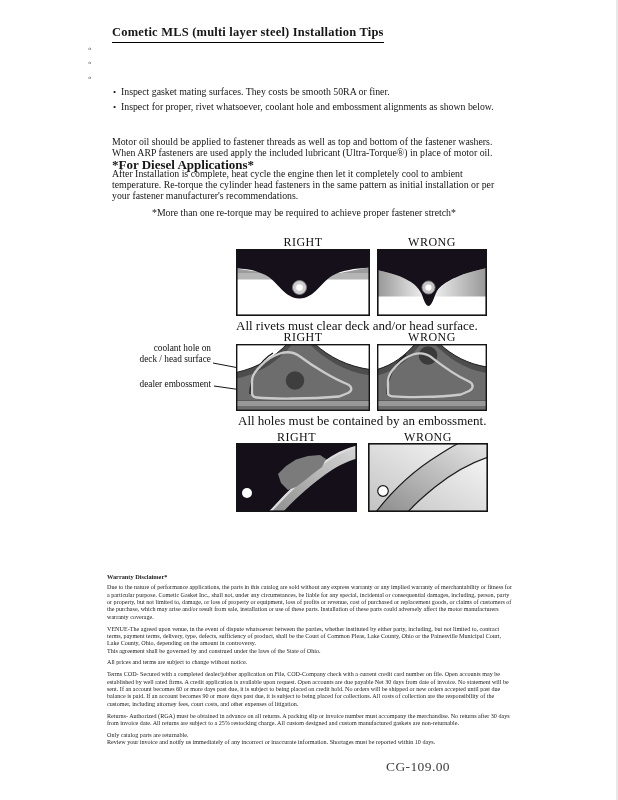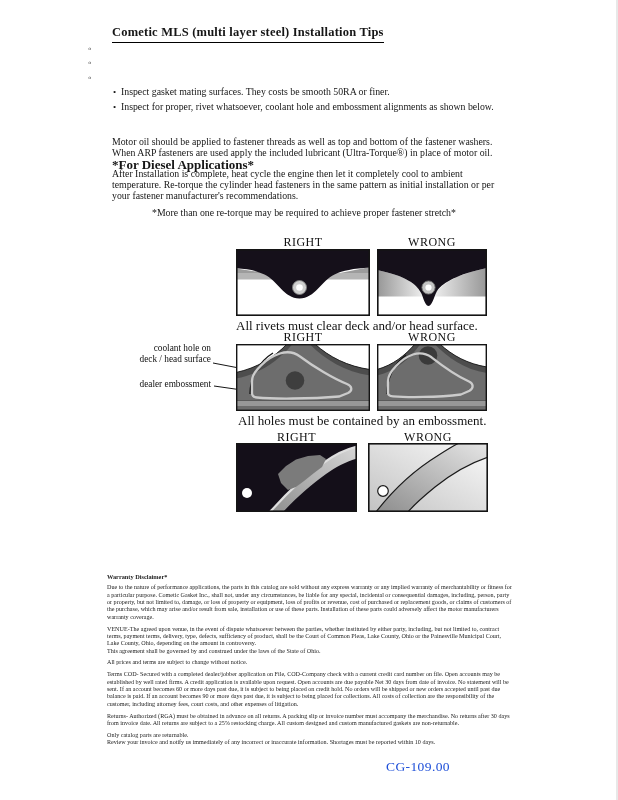--- a/index.html
+++ b/index.html
@@ -14,21 +14,21 @@
   .smark{width:8px;flex:0 0 8px;font-size:9px;}
   .h2{font-size:13px;font-weight:bold;margin-top:40px;}
   .para{font-size:9.8px;line-height:11.2px;width:402px;}
   .fig-label{font-size:12px;letter-spacing:.5px;text-align:center;color:#101010;}
   .fig-caption{font-size:13px;color:#101010;}
   .pre{white-space:pre-line;}
   .callout{font-size:9.3px;line-height:10.8px;text-align:right;color:#101010;}
   .fineprint{left:107px;width:407px;font-size:6.1px;line-height:7.35px;color:#232323;}
   .fineprint .fp-h{font-weight:bold;font-size:6.3px;margin:0 0 4px 0;}
   .fineprint p{margin:0 0 4.5px 0;white-space:pre-line;}
-  .code{font-size:13.5px;letter-spacing:.4px;color:#1d4ed8;}
+  .code{font-size:13.5px;letter-spacing:.4px;color:#404040;}
   svg{display:block;}
 </style>
 </head>
 <body>
 
 <div class="page">
 
   <div class="abs title" style="left:112px;top:25px;">Cometic MLS (multi layer steel) Installation Tips</div>
 
   <div class="abs bullets" style="left:88px;top:42px;width:430px;">

